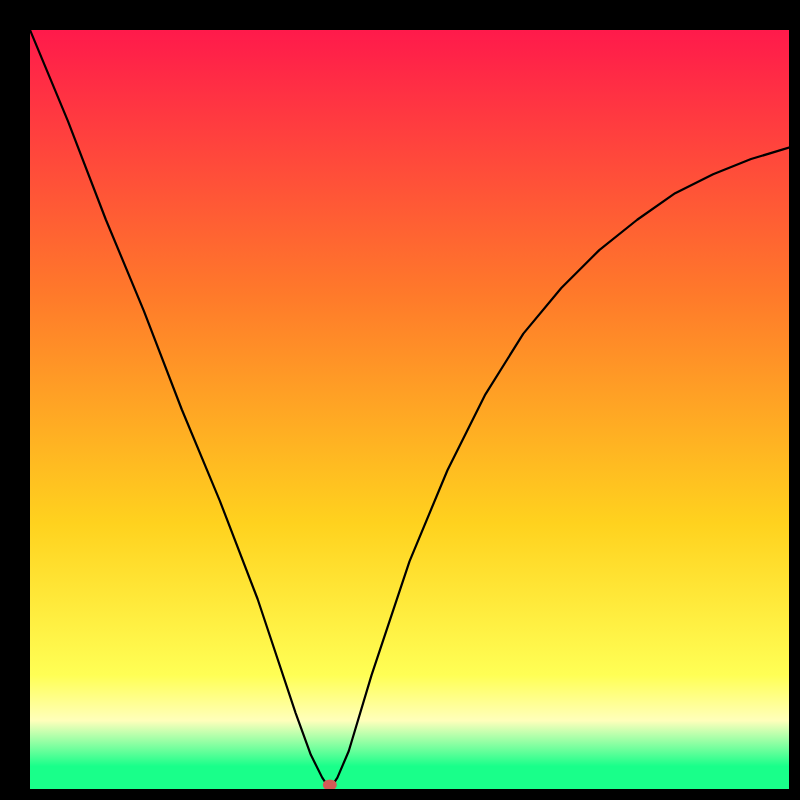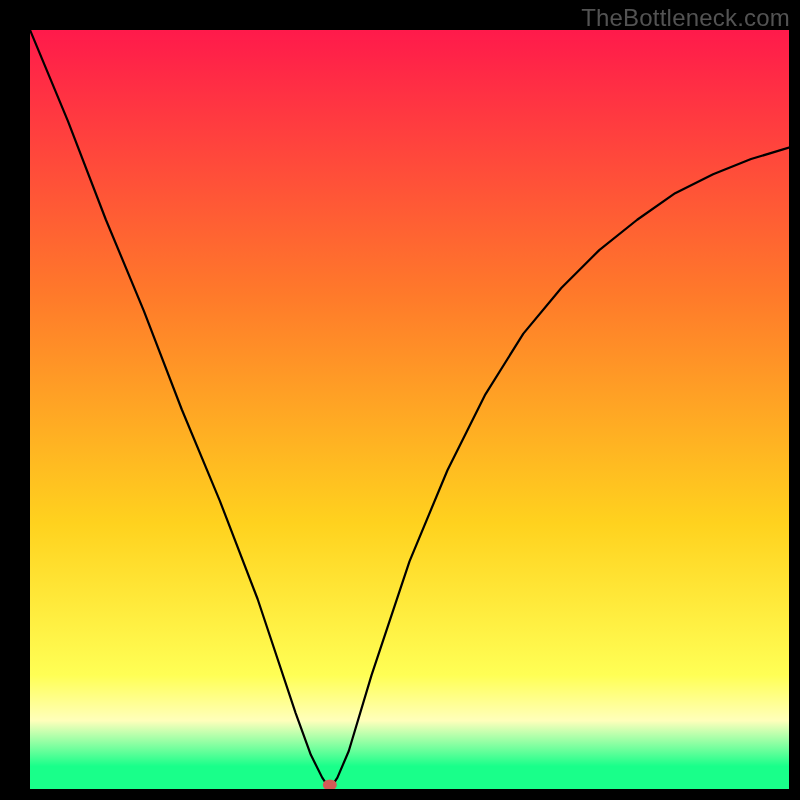--- a/index.html
+++ b/index.html
@@ -38,21 +38,20 @@
   svg {
     display: block;
     width: 100%;
     height: 100%;
   }
 </style>
 </head>
 <body>
 
 <div class="frame">
-  <div class="watermark">TheBottleneck.com</div>
   <div class="plot-wrap">
     <svg id="plot-svg" viewBox="0 0 759 759" preserveAspectRatio="none">
       <defs>
         <linearGradient id="bg-grad" x1="0" y1="0" x2="0" y2="1">
             <stop offset="0%" stop-color="#ff1a4b"></stop>
             <stop offset="35%" stop-color="#ff7a2a"></stop>
             <stop offset="65%" stop-color="#ffd21e"></stop>
             <stop offset="85%" stop-color="#ffff55"></stop>
             <stop offset="91%" stop-color="#ffffbb"></stop>
             <stop offset="97%" stop-color="#19ff8a"></stop>

